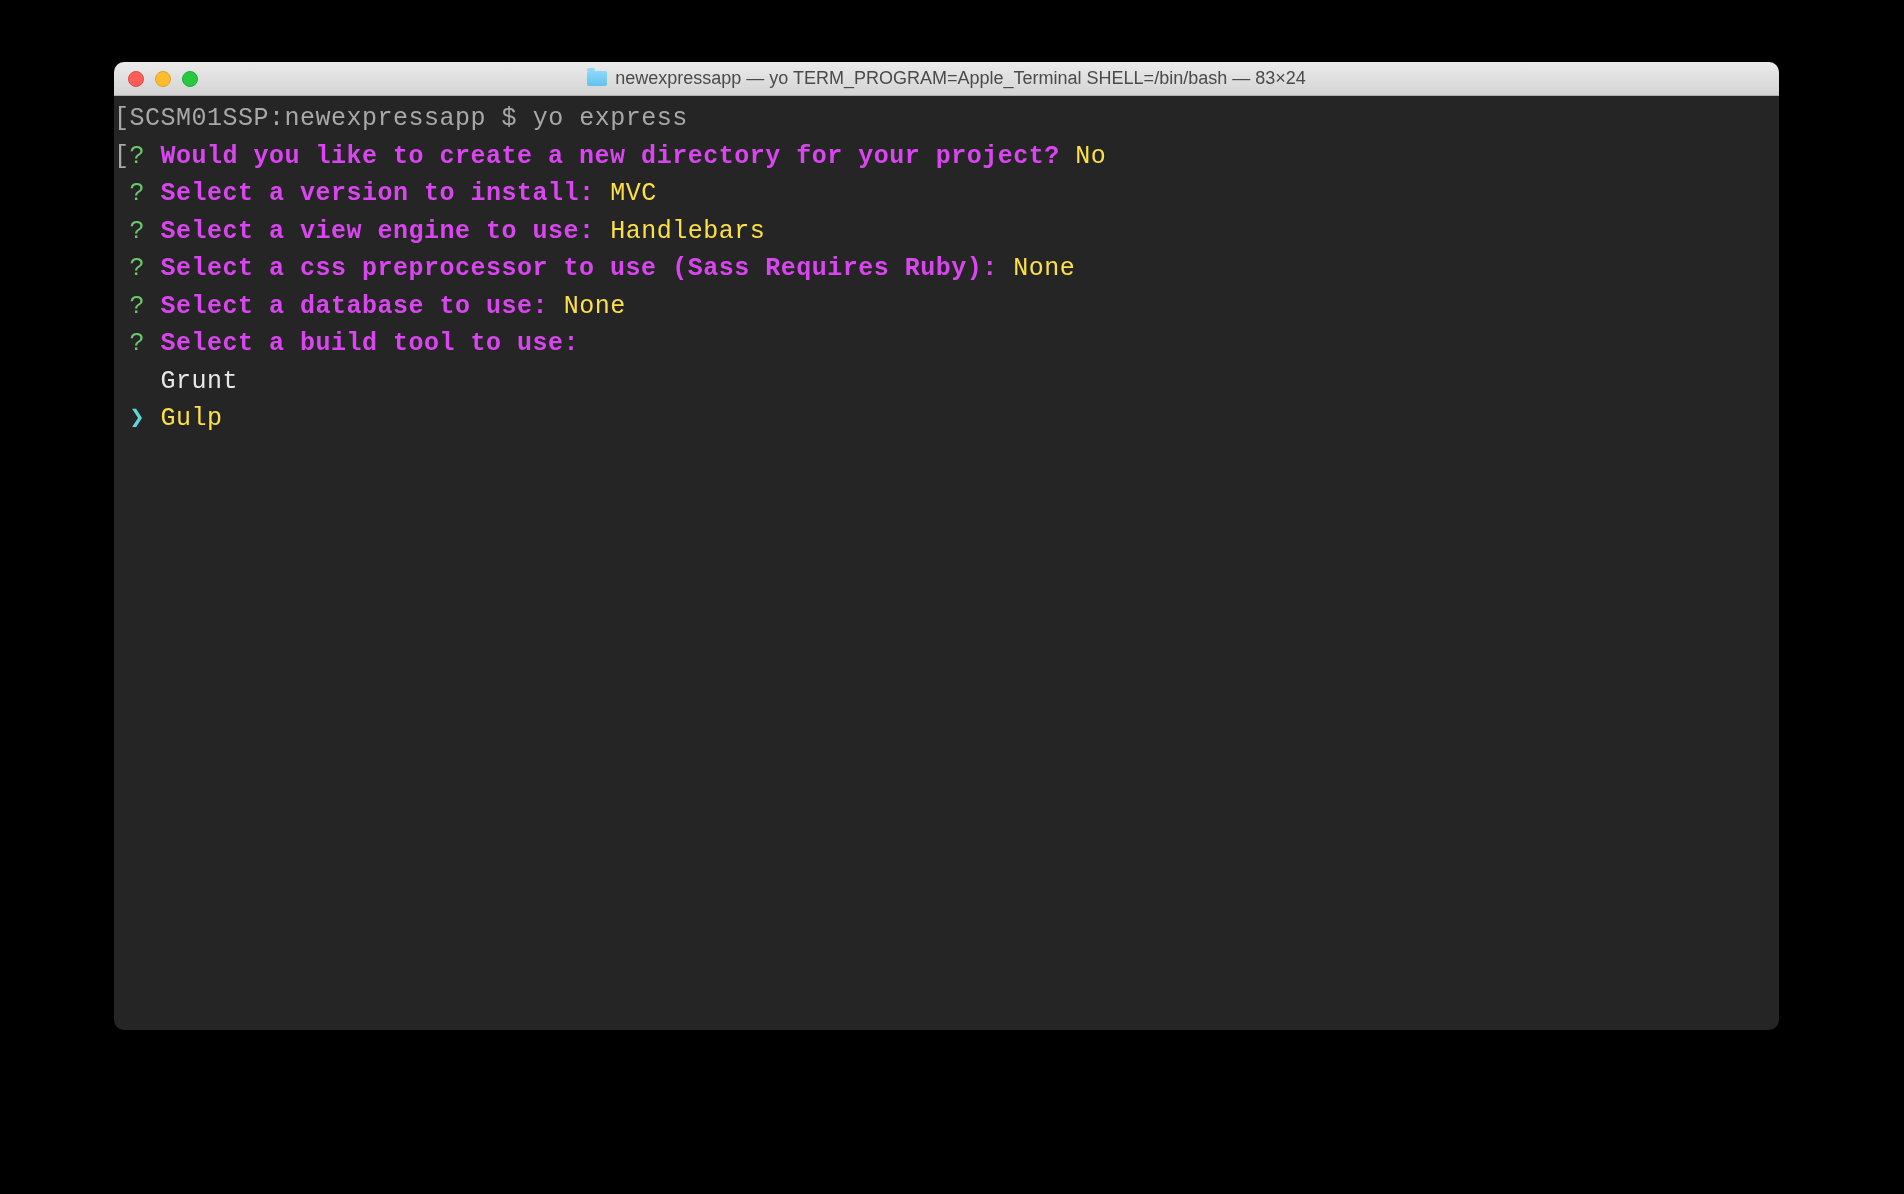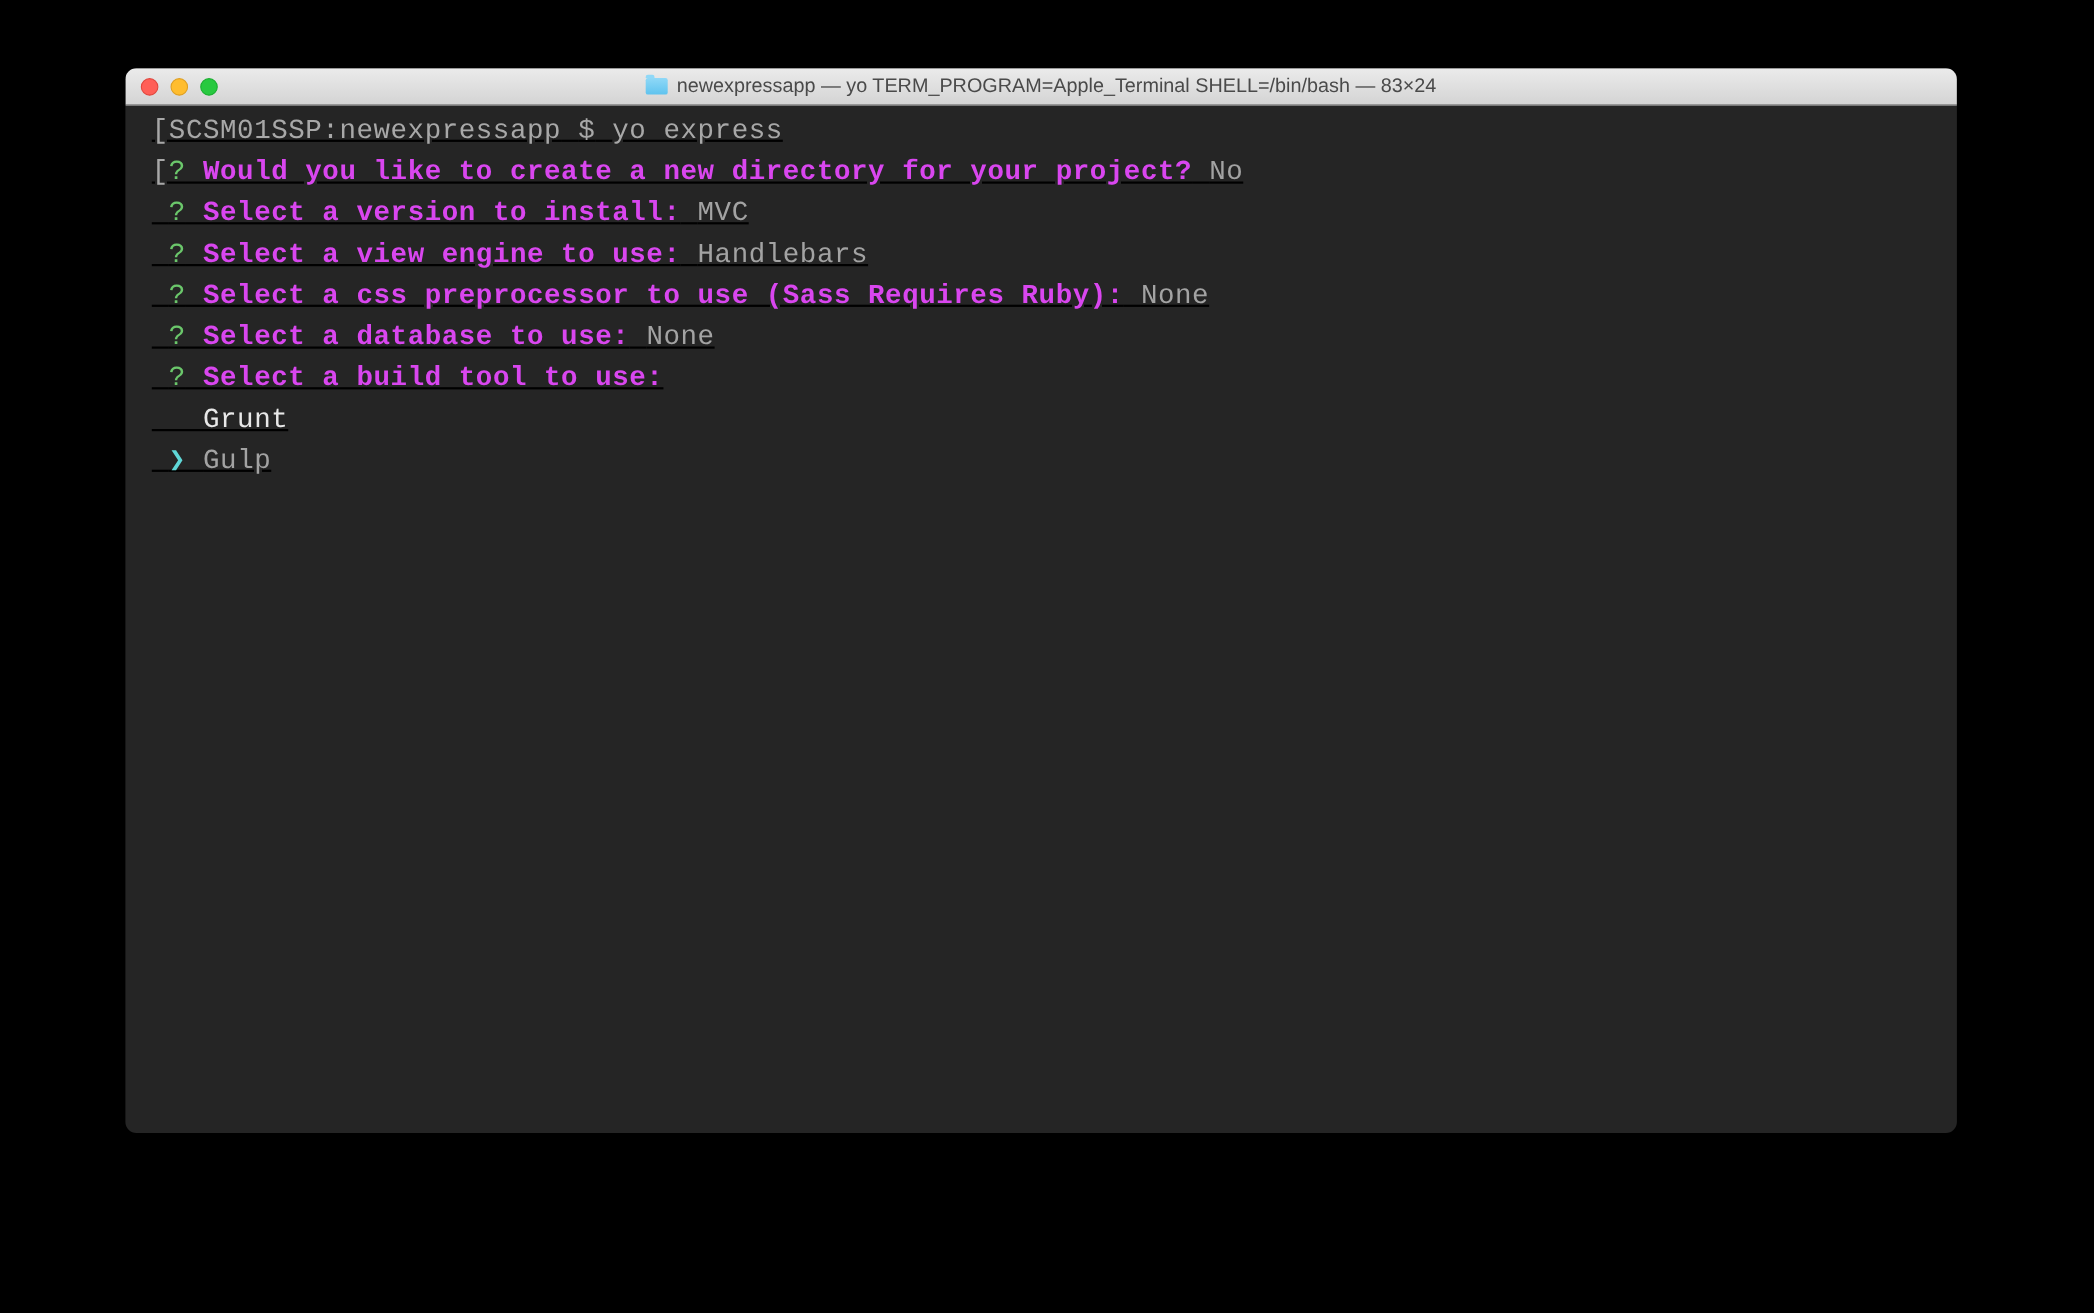--- a/index.html
+++ b/index.html
@@ -19,21 +19,20 @@
     .terminal-window {
       position: absolute;
       left: 114px;
       top: 62px;
       width: 1665px;
       height: 968px;
       border-radius: 10px;
       overflow: hidden;
       box-shadow: 0 20px 60px rgba(0,0,0,0.6);
       background: #252525;
-      text-decoration: underline;
     }
     .title-bar {
       height: 34px;
       background: linear-gradient(to bottom, #ebebeb, #d4d4d4);
       border-bottom: 1px solid #b0b0b0;
       display: flex;
       align-items: center;
       position: relative;
     }
     .traffic-lights {
@@ -74,34 +73,34 @@
       content: "";
       position: absolute;
       top: -3px;
       left: 0;
       width: 8px;
       height: 3px;
       background: #8fd8f7;
       border-radius: 2px 2px 0 0;
     }
     .terminal-body {
-      padding: 4px 24px;
+      padding: 4px 0;
       color: #e8e8e8;
       font-size: 25px;
       line-height: 1.5;
       letter-spacing: 0.5px;
       white-space: pre;
     }
     .line {
       display: block;
     }
     .prompt-gray { color: #a8a8a8; }
     .bold { font-weight: bold; color: #d946ef; }
     .green { color: #6bc76b; }
-    .cyan { color: #a3a3a3; margin-top: 16px; }
+    .cyan { color: #fde047; margin-top: 16px; }
     .bracket { color: #a8a8a8; }
     .caret { color: #5fd7d7; font-weight: bold; }
   </style>
 </head>
 <body>
 
 <div class="terminal-window">
   <div class="title-bar">
     <div class="traffic-lights">
       <div class="traffic-light traffic-red"></div>

